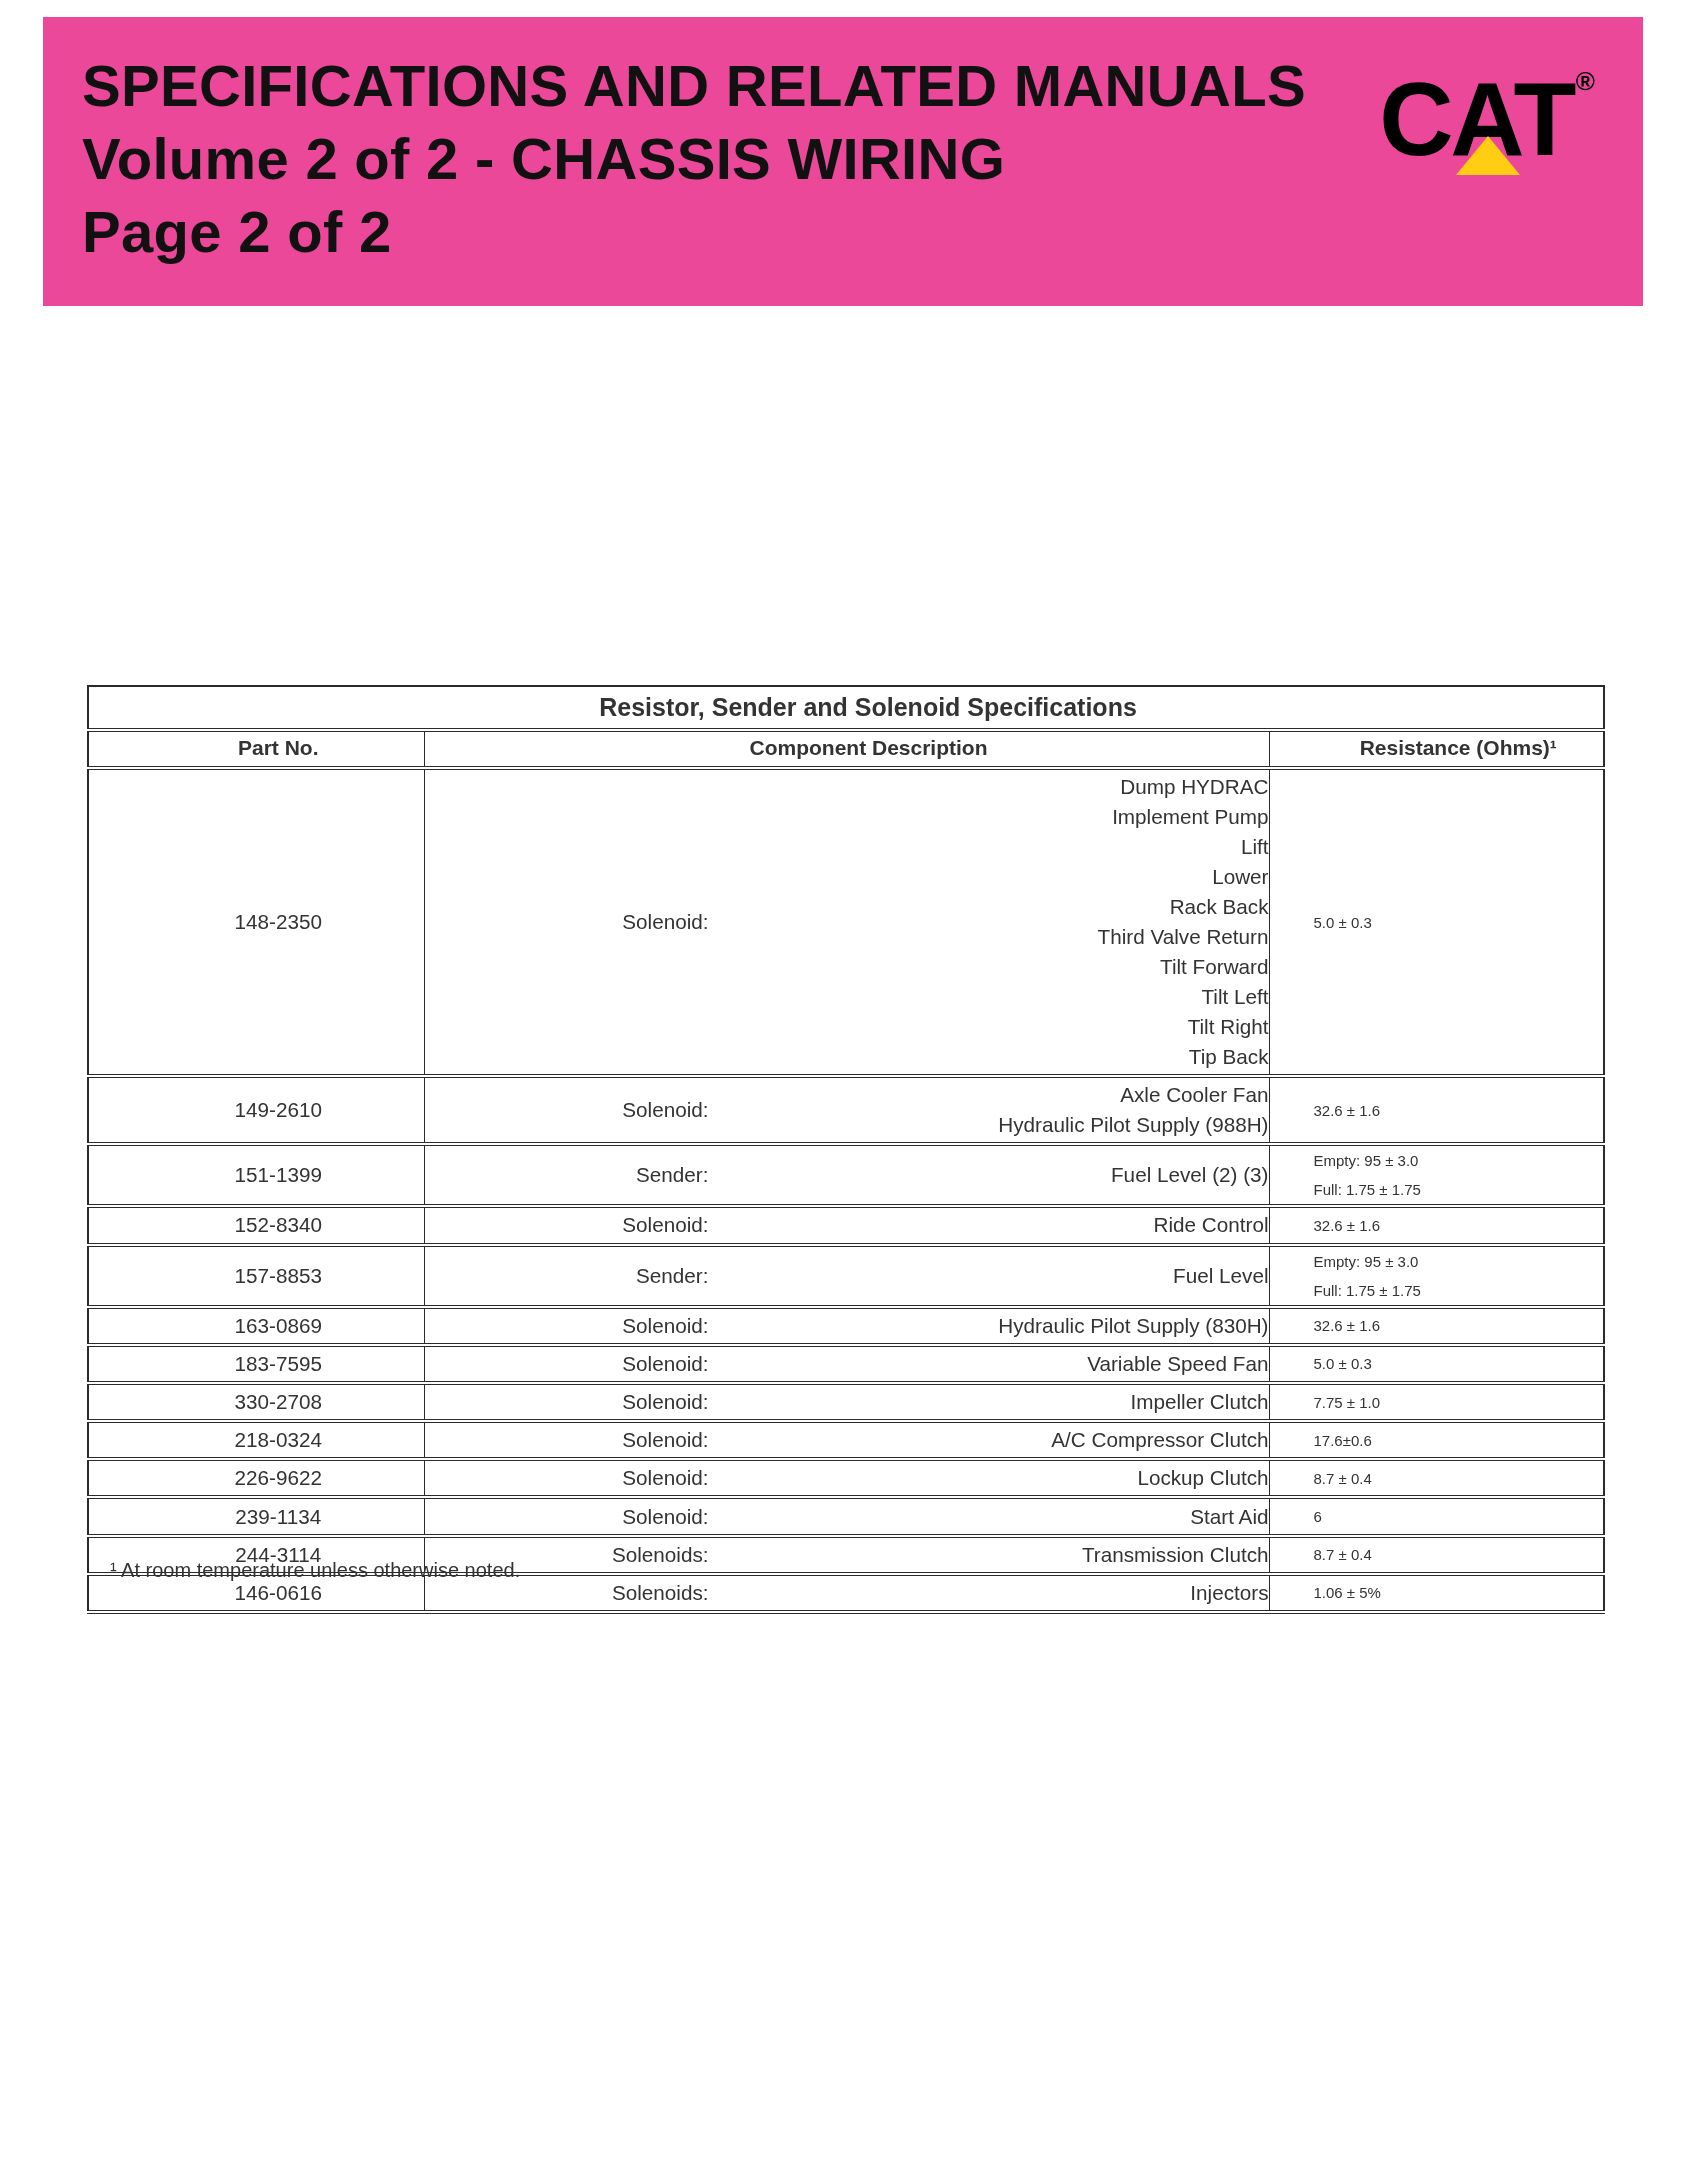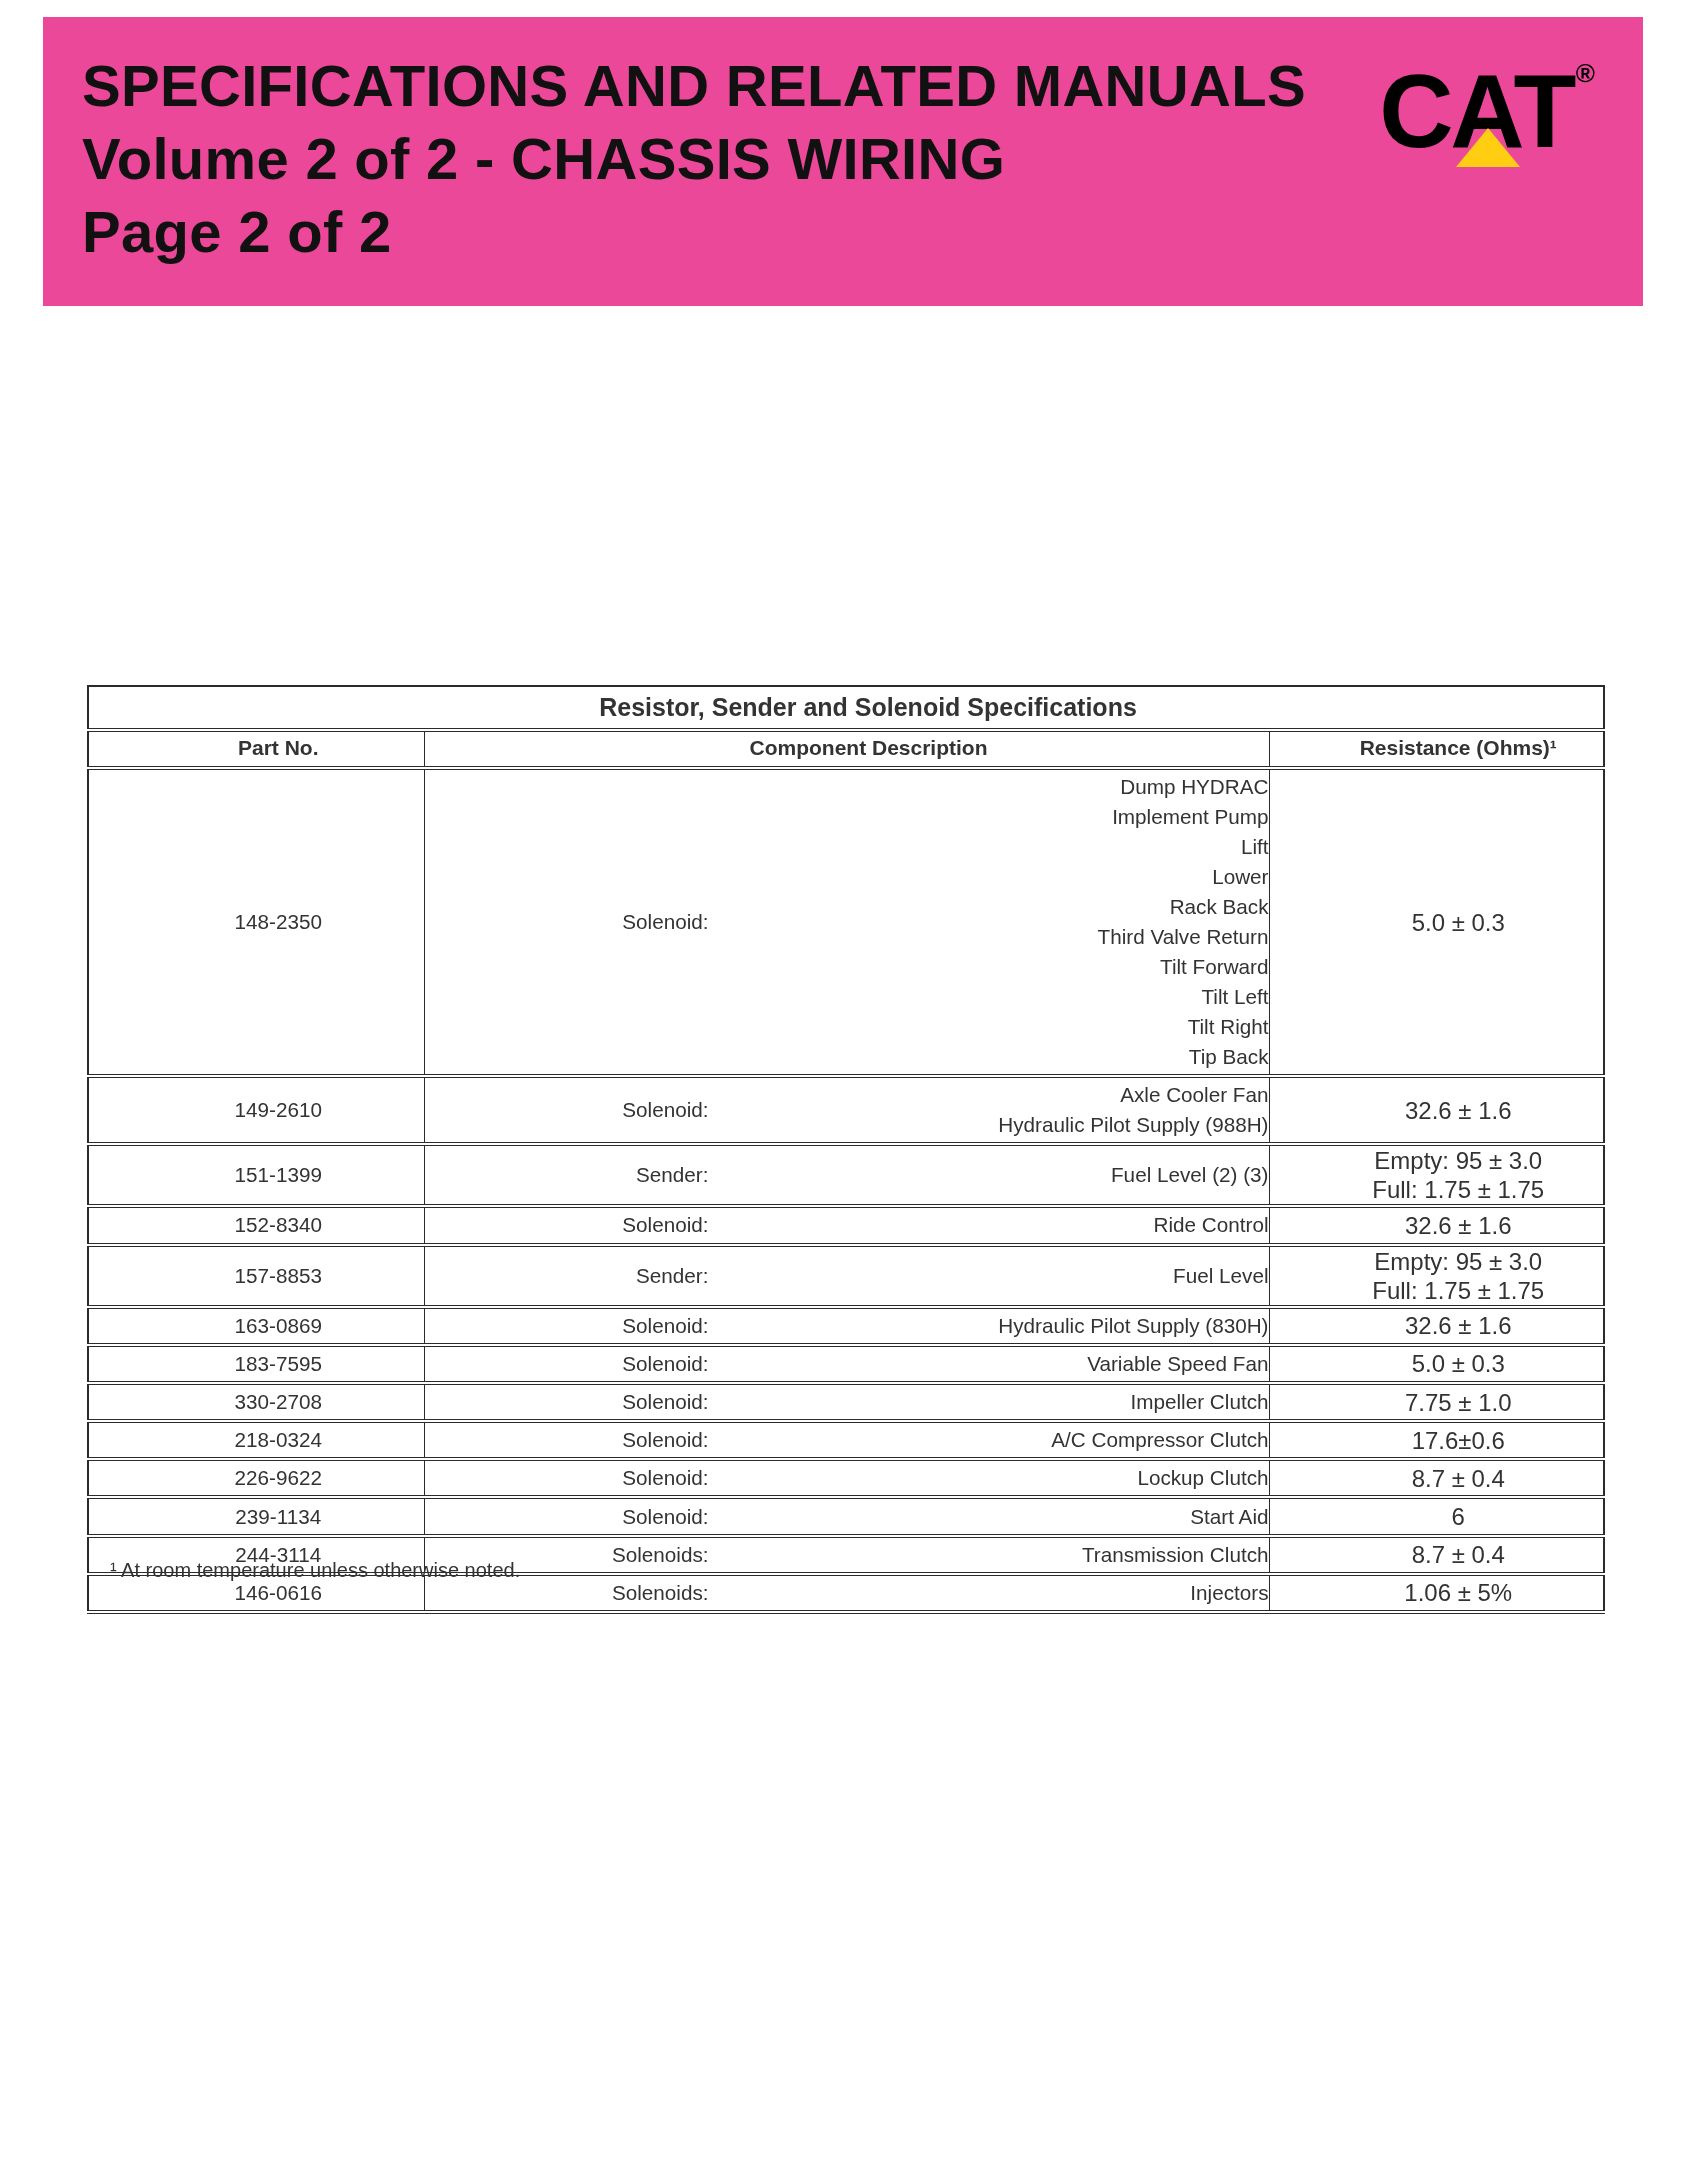--- a/index.html
+++ b/index.html
@@ -28,21 +28,21 @@
     font-weight: 700;
     line-height: 73px;
     color: #111111;
     letter-spacing: 0.3px;
     white-space: nowrap;
   }
 
   
   .logo {
     position: absolute;
-    top: 41px;
+    top: 49px;
     right: 48px;
     height: 110px;
   }
   .logo-inner { position: relative; display: inline-block; }
   .logo-text {
     font-size: 103px;
     font-weight: 900;
     letter-spacing: -3.4px;
     line-height: 103px;
     color: #000000;
@@ -120,22 +120,21 @@
     line-height: 30px;
   }
   .desc-names {
     flex: 1;
     padding-left: 33px;
     text-align: right;
     font-size: 20.7px;
     line-height: 30px;
   }
   .spec-table td.cell-res {
-    font-size: 24px;
-    text-align: center;
+    font-size: 15px;
     line-height: 29px;
   }
 
   
   .footnote {
     position: absolute;
     left: 110px;
     top: 1559px;
     font-size: 20px;
     color: #333333;

